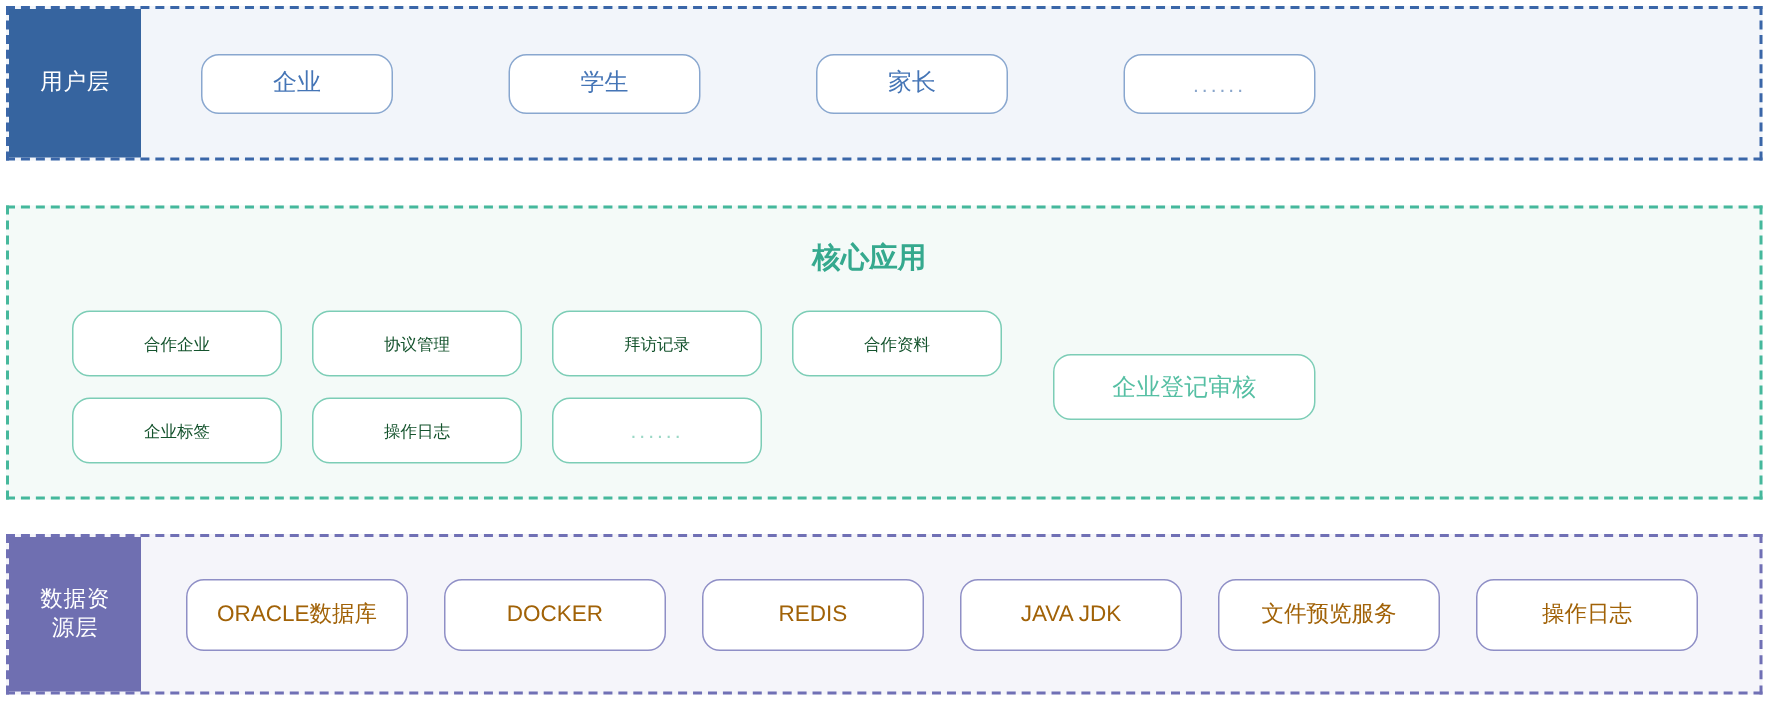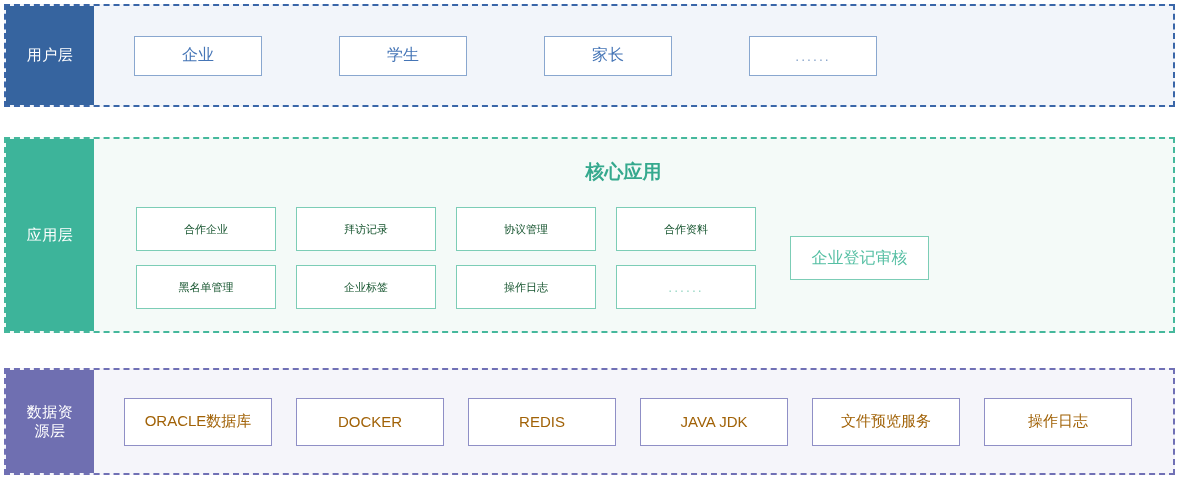--- a/index.html
+++ b/index.html
@@ -53,21 +53,21 @@
     display: flex;
     flex-direction: column;
     justify-content: center;
   }
 
   
   .node {
     box-sizing: border-box;
     border-width: 1.5px;
     border-style: solid;
-    border-radius: 0;
+    border-radius: 12px;
     background: #ffffff;
     display: flex;
     align-items: center;
     justify-content: center;
     font-size: 15px;
     white-space: nowrap;
     height: 40px;
   }
   .node.dots {
     letter-spacing: 2px;
@@ -138,31 +138,31 @@
     border-color: #7ccdb6;
     color: #14532d;
     font-size: 11px;
   }
   #layer-app .app-right {
     display: flex;
     gap: 20px;
     margin-left: 34px;
   }
   #layer-app .app-right .node {
-    width: 139px;
+    width: 175px;
     height: 44px;
     border-color: #7ccdb6;
     color: #55bfa3;
     font-size: 16px;
   }
   #layer-app .node.dots { color: #9bd8c6; font-size: 14px; }
 
   
   #layer-data {
-    top: 368px;
+    top: 356px;
     height: 107px;
     border-color: #7070b5;
     background: #f5f5fa;
   }
   #layer-data .layer-label { background: #6f6fb1; }
   #layer-data .row {
     display: flex;
     align-items: center;
     gap: 24px;
     padding-left: 30px;
@@ -186,33 +186,31 @@
       <div class="row">
         <div class="node">企业</div>
         <div class="node">学生</div>
         <div class="node">家长</div>
         <div class="node dots">......</div>
       </div>
     </div>
   </div>
 
   <div class="layer" id="layer-app">
-    <div class="layer-label">应用层</div>
     <div class="layer-body">
       <div class="core-title">核心应用</div>
       <div class="app-content">
         <div class="app-left">
           <div class="app-row">
             <div class="node">合作企业</div>
+            <div class="node">协议管理</div>
             <div class="node">拜访记录</div>
-            <div class="node">协议管理</div>
             <div class="node">合作资料</div>
           </div>
           <div class="app-row">
-            <div class="node">黑名单管理</div>
             <div class="node">企业标签</div>
             <div class="node">操作日志</div>
             <div class="node dots">......</div>
           </div>
         </div>
         <div class="app-right">
           <div class="node">企业登记审核</div>
         </div>
       </div>
     </div>

